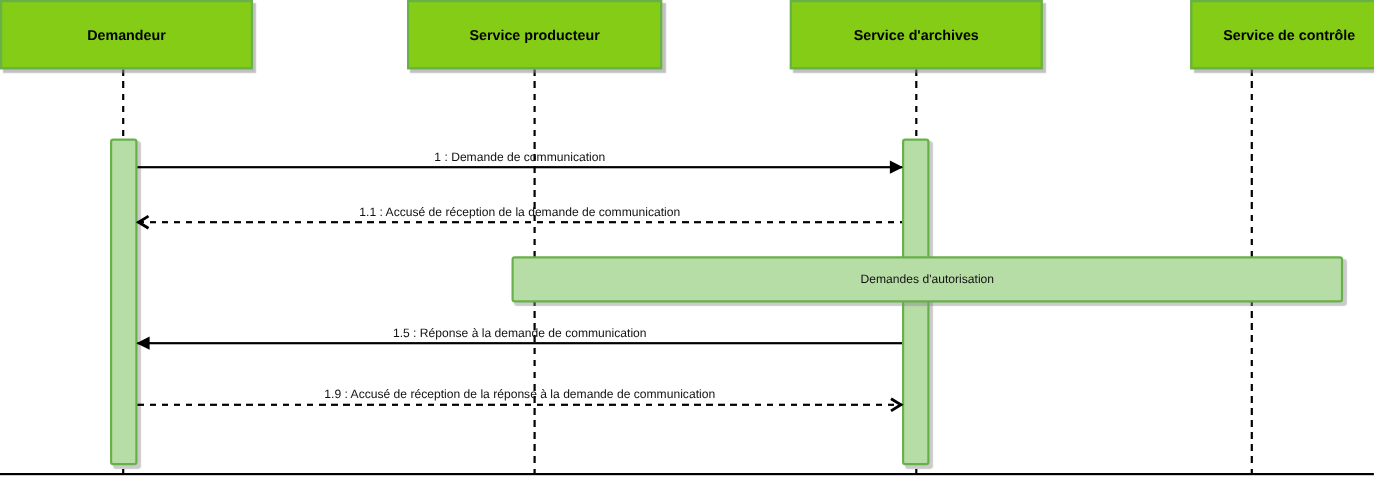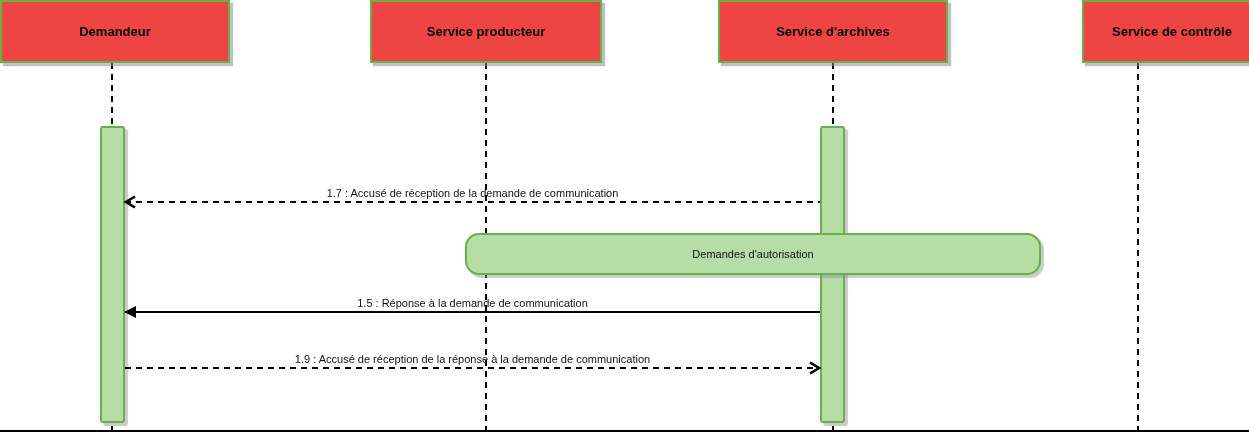--- a/index.html
+++ b/index.html
@@ -22,21 +22,21 @@
     width: 2px;
     height: 368px;
     background: repeating-linear-gradient(180deg, #000 0 6px, transparent 6px 11px);
     z-index: 1;
   }
   
   .actor {
     position: absolute;
     top: 0;
     height: 63px;
-    background: #ef4444;
+    background: #84cc16;
     border: 2px solid #68b04a;
     box-sizing: border-box;
     box-shadow: 3px 3px 1px rgba(140,140,140,0.55);
     display: flex;
     align-items: center;
     justify-content: center;
     z-index: 4;
   }
   .actor span {
     font-size: 13px;
@@ -53,25 +53,25 @@
     border-radius: 3px;
     box-sizing: border-box;
     box-shadow: 3px 3px 1px rgba(140,140,140,0.45);
     z-index: 2;
   }
   
   .wide-activation {
     position: absolute;
     left: 465px;
     top: 233px;
-    width: 576px;
+    width: 756px;
     height: 42px;
     background: #b7dda6;
     border: 2px solid #68b04a;
-    border-radius: 14px;
+    border-radius: 3px;
     box-sizing: border-box;
     box-shadow: 3px 3px 1px rgba(140,140,140,0.45);
     display: flex;
     align-items: center;
     justify-content: center;
     z-index: 3;
   }
   .wide-activation span {
     font-size: 11px;
     color: #111;
@@ -165,23 +165,28 @@
     <span>Service de contrôle</span>
   </div>
 
   <div class="activation" style="left:100px; top:126px; height:297px"></div>
   <div class="activation" style="left:820px; top:126px; height:297px"></div>
 
   <div class="wide-activation">
     <span>Demandes d'autorisation</span>
   </div>
 
+  <div class="message" style="top:135px">
+    <div class="msg-label">1 : Demande de communication</div>
+    <div class="msg-line solid"></div>
+    <div class="arrowhead-filled-right"></div>
+  </div>
 
   <div class="message" style="top:185px">
-    <div class="msg-label">1.7 : Accusé de réception de la demande de communication</div>
+    <div class="msg-label">1.1 : Accusé de réception de la demande de communication</div>
     <div class="msg-line dashed"></div>
     <svg class="arrowhead-open left" viewBox="0 0 15 16">
       <polyline points="12,2.5 3,8 12,13.5" fill="none" stroke="#000" stroke-width="2.6"></polyline>
     </svg>
   </div>
 
   <div class="message" style="top:295px">
     <div class="msg-label">1.5 : Réponse à la demande de communication</div>
     <div class="msg-line solid"></div>
     <div class="arrowhead-filled-left"></div>

